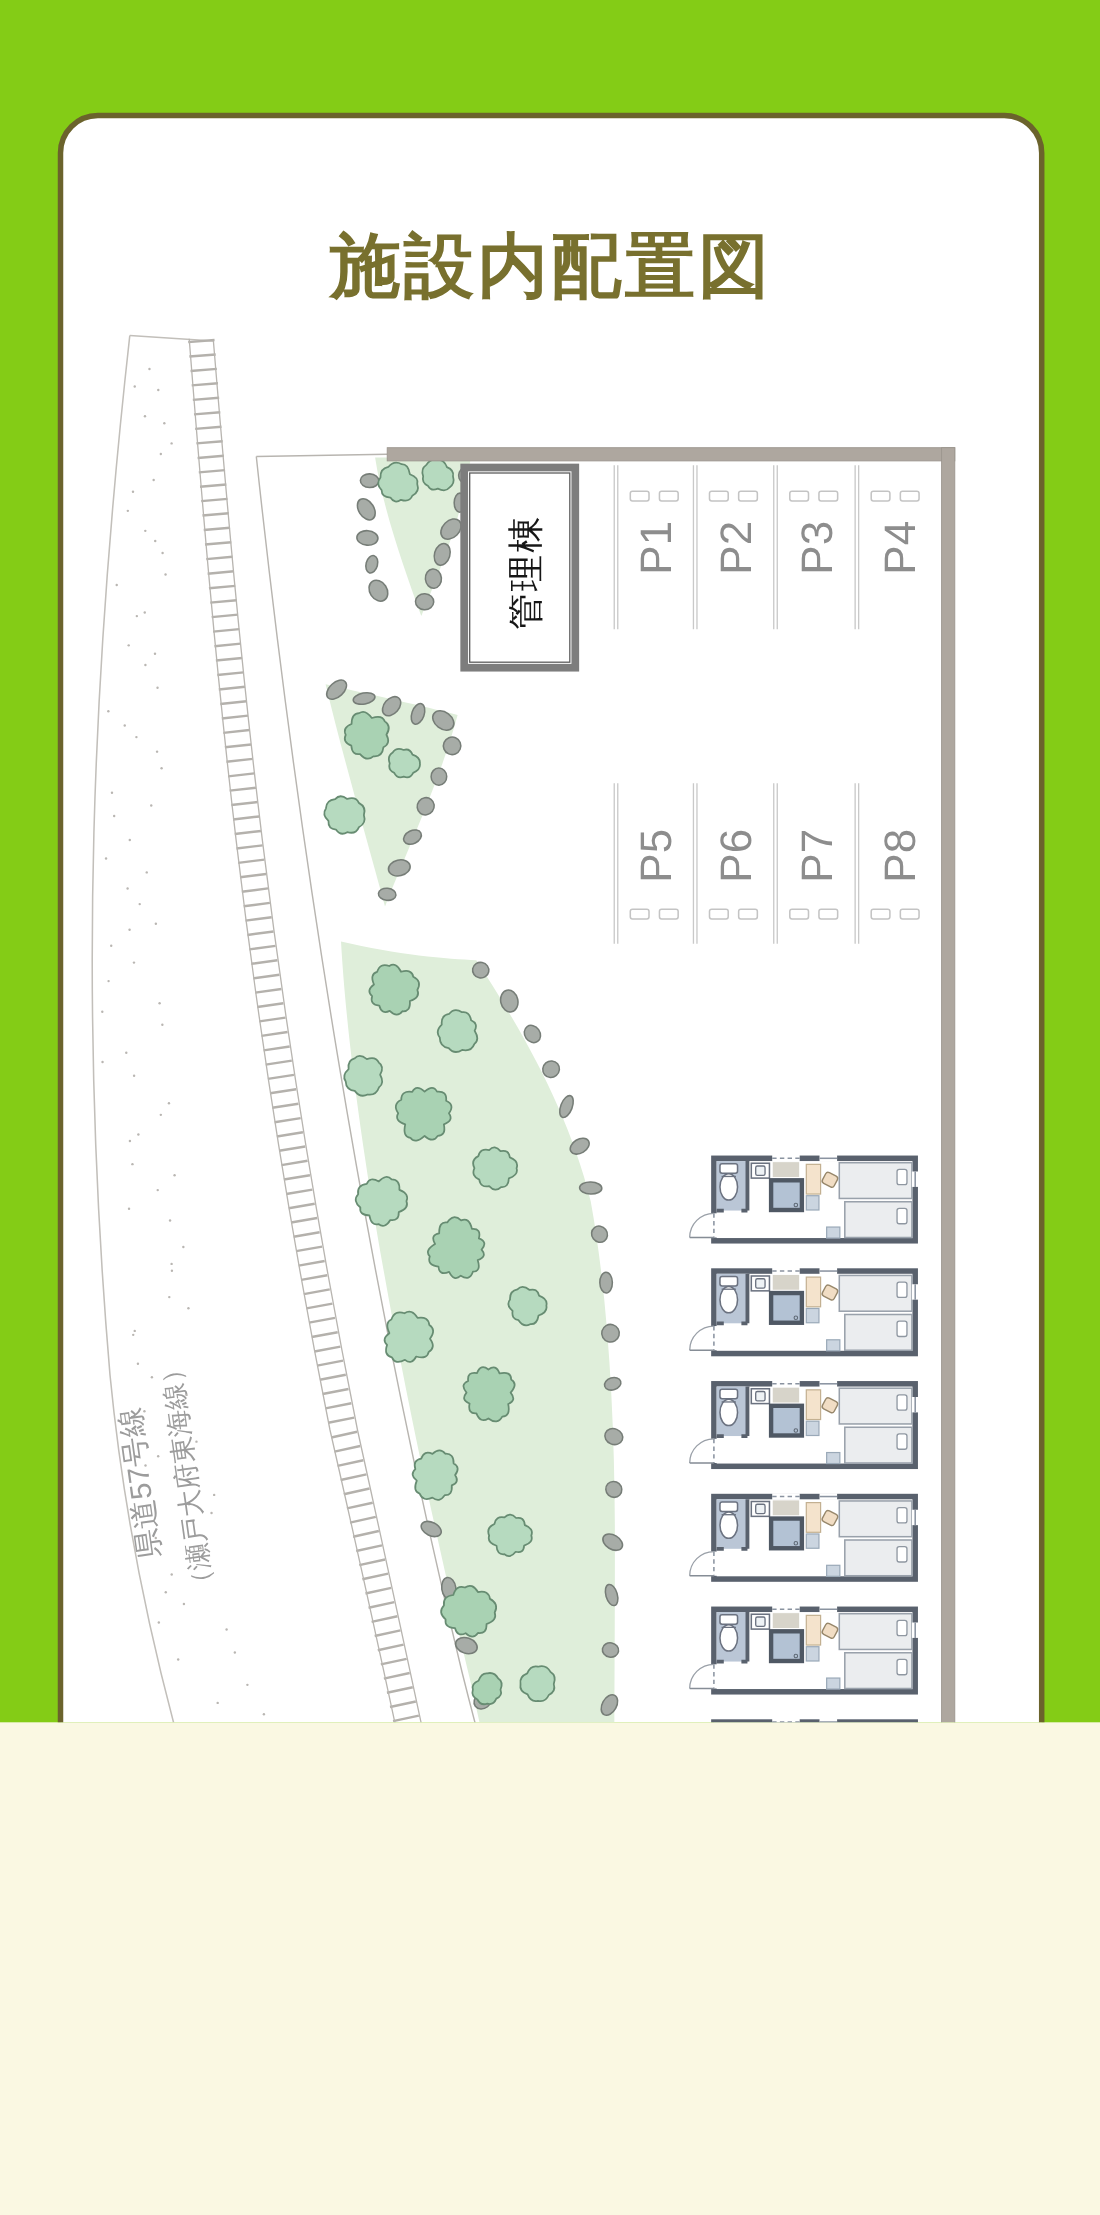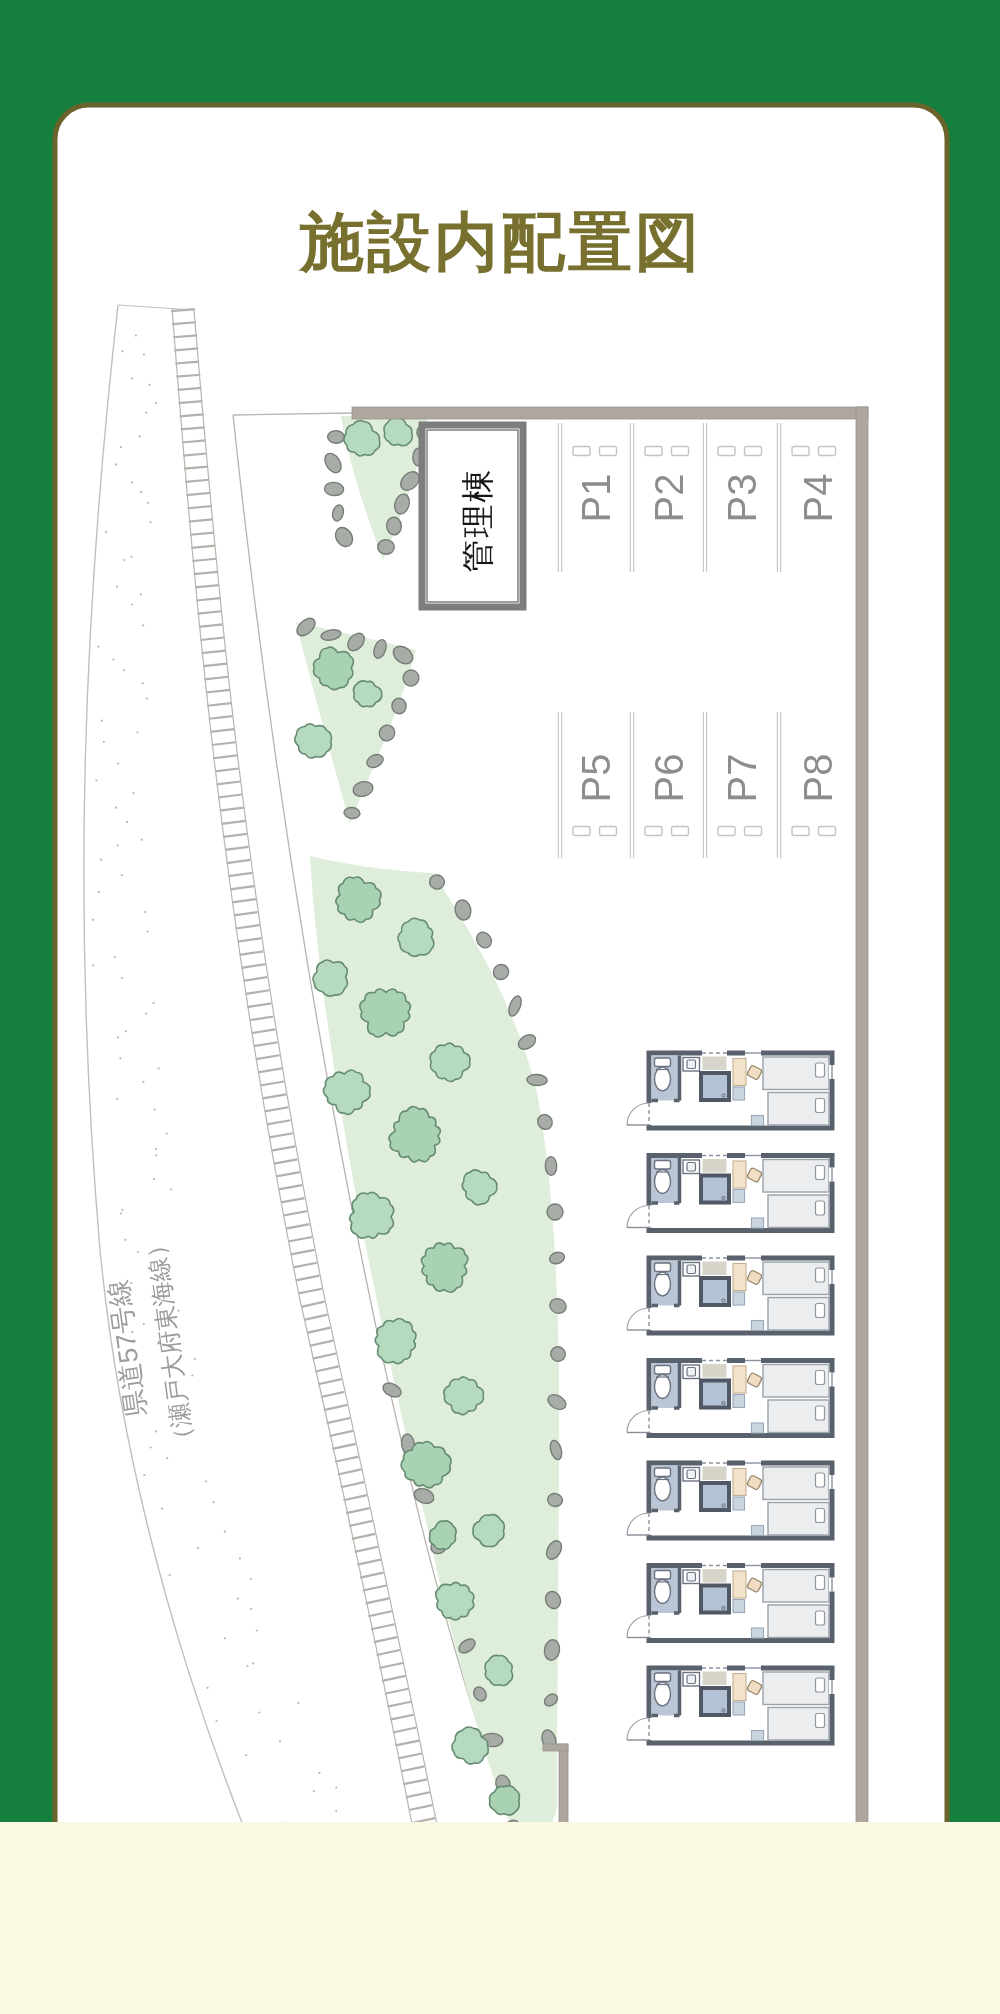--- a/index.html
+++ b/index.html
@@ -1,17 +1,17 @@
 <!DOCTYPE html>
 <html><head>
 <meta charset="utf-8">
 <style>
   html,body{margin:0;padding:0;}
   body{background:#faf8e2;font-family:"Liberation Sans","DejaVu Sans",sans-serif;}
-  .page{position:relative;width:1000px;height:1822px;background:#15803d;overflow:hidden;text-decoration:underline;}
+  .page{position:relative;width:1000px;height:1566px;background:#84cc16;overflow:hidden;text-decoration:underline;}
   svg{display:block}
   text{font-family:"Liberation Sans","DejaVu Sans",sans-serif;}
 </style>
 </head>
 <body>
 
 <div class="page">
 <svg width="1000" height="2014" viewBox="0 0 1000 2014">
   <defs>
 

